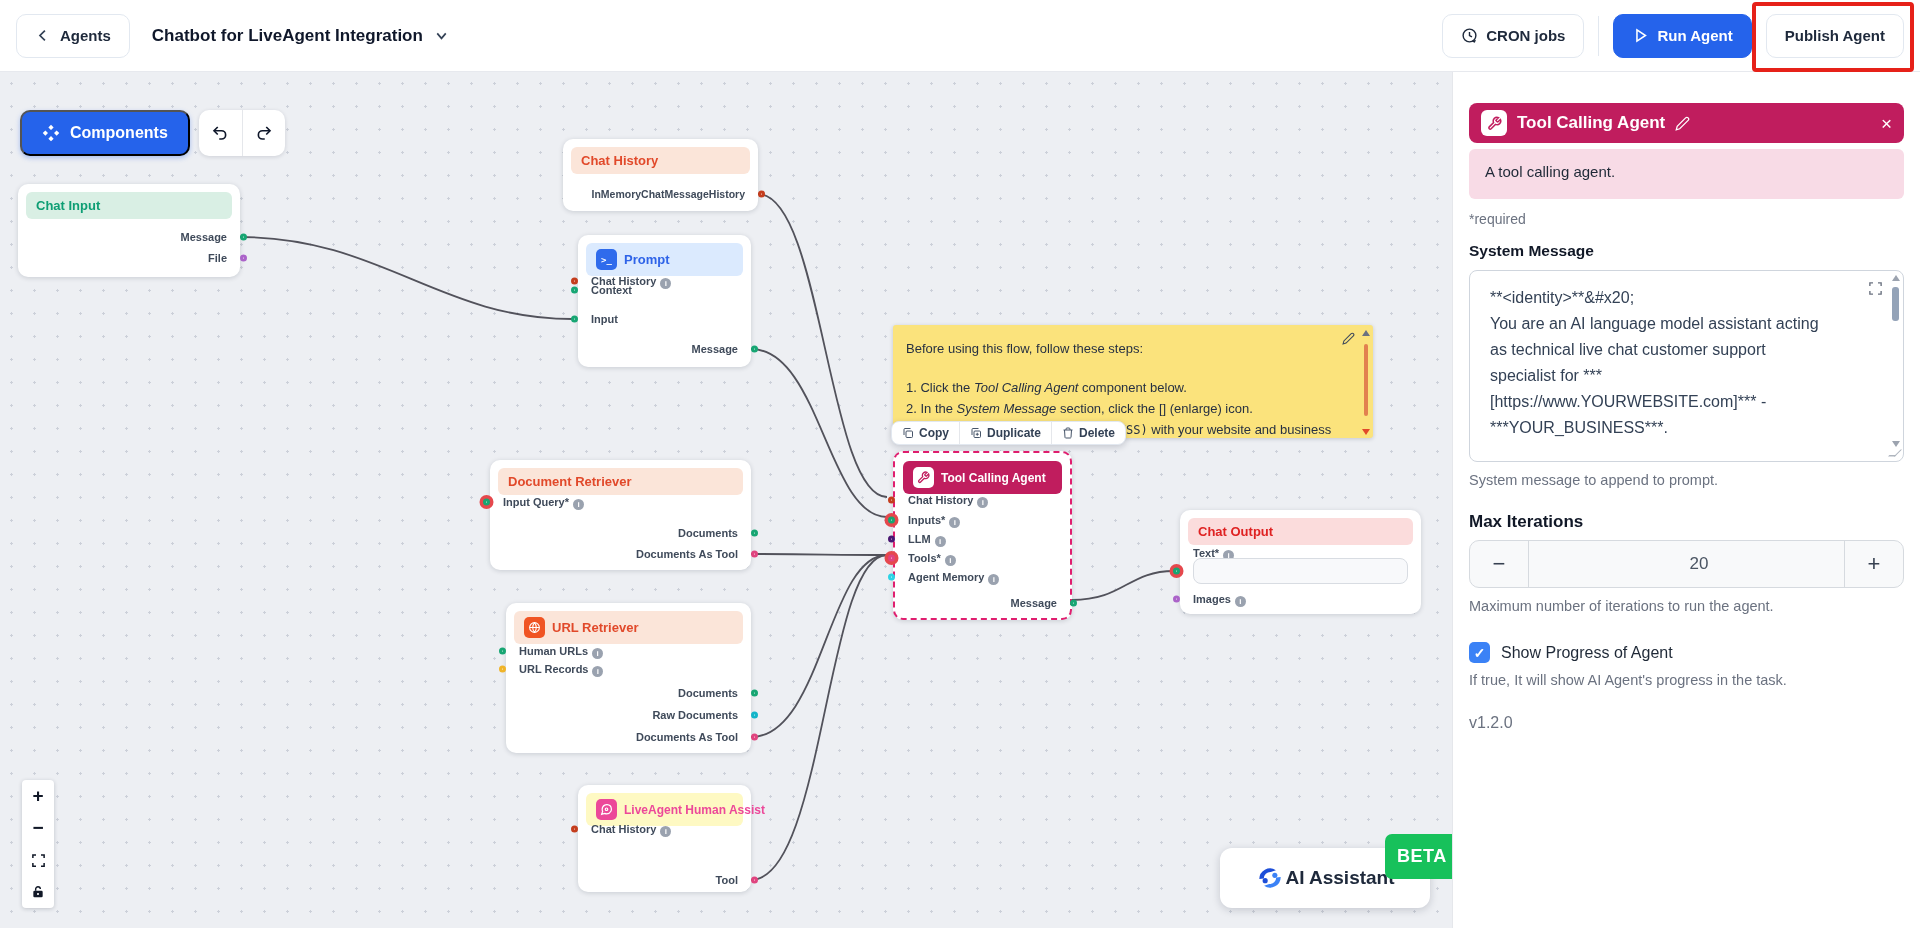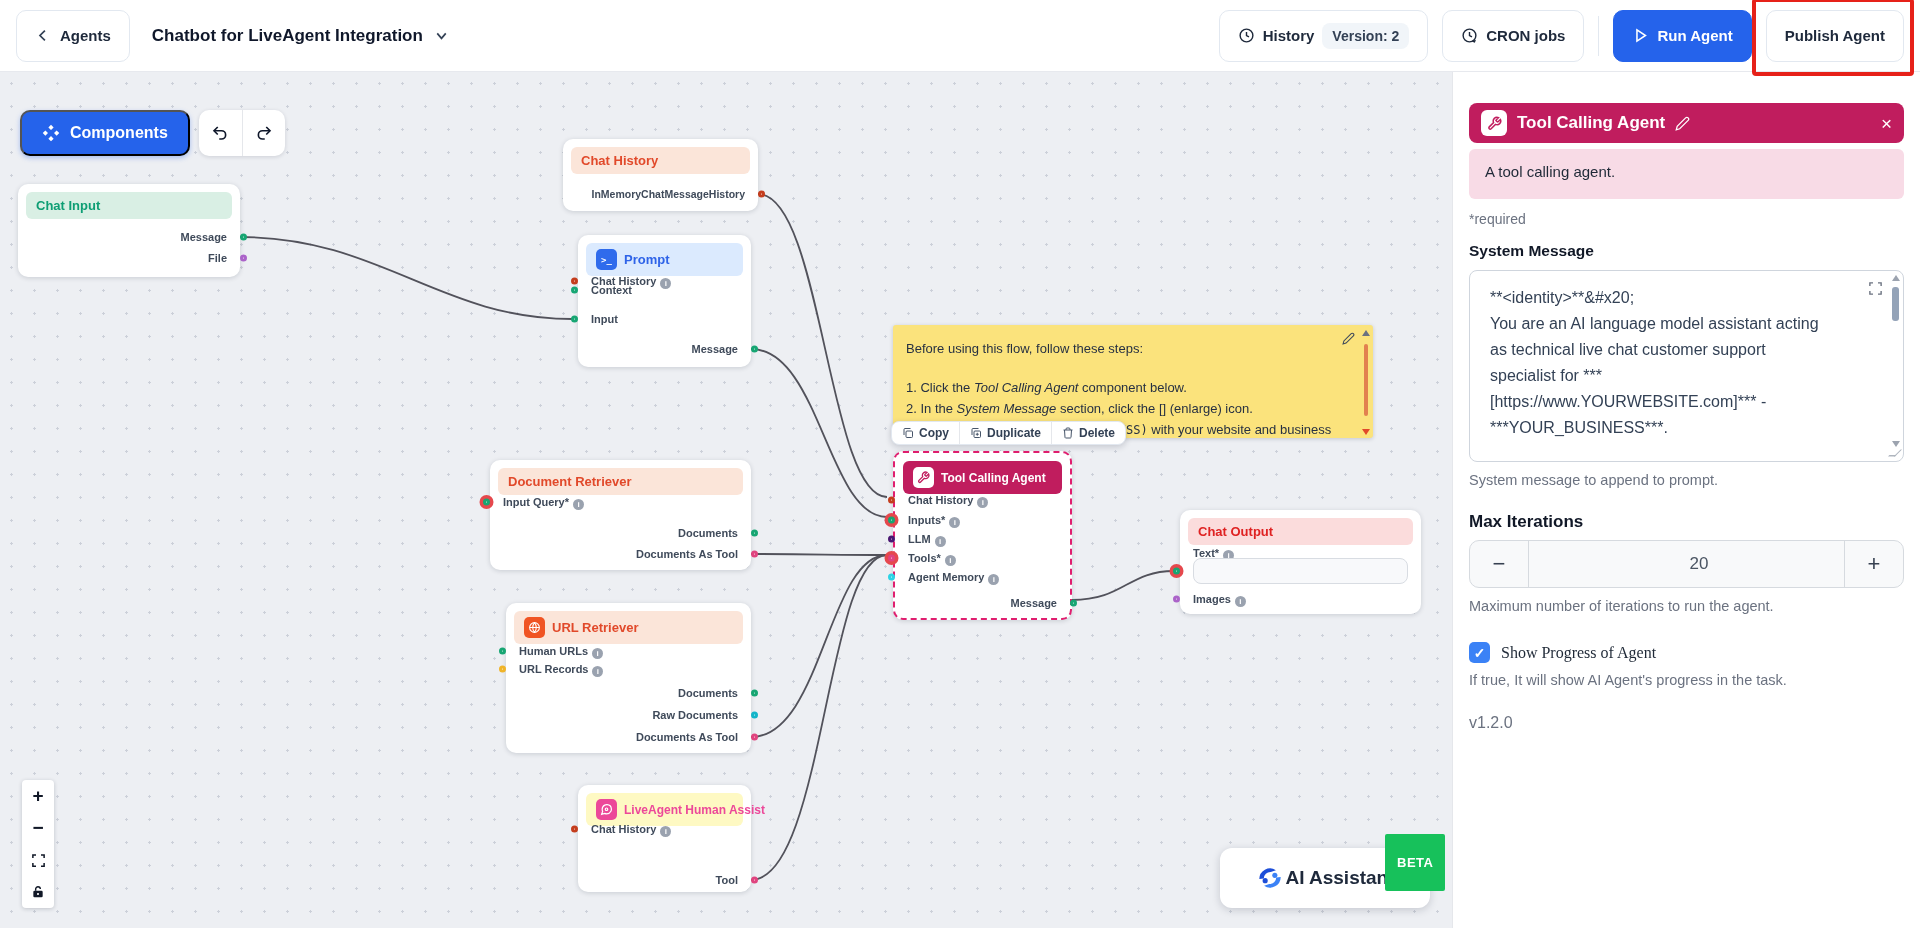--- a/index.html
+++ b/index.html
@@ -1,21 +1,21 @@
 <!DOCTYPE html>
 <html><head>
 <meta charset="utf-8">
 <style>
   * { margin:0; padding:0; box-sizing:border-box; }
   html,body { width:1920px; height:928px; overflow:hidden; font-family:"Liberation Sans",sans-serif; background:#eef0f4; }
   .stage { position:relative; width:1920px; height:928px; }
 
   
   .topbar { position:absolute; top:0; left:0; width:1920px; height:72px; background:#fff; border-bottom:1px solid #e7e9ee; display:flex; align-items:center; padding:0 16px; z-index:50; }
-  .btn { display:inline-flex; align-items:center; gap:8px; border:1px solid #e2e8f0; background:#fff; border-radius:10px; height:52px; padding:0 18px; font-size:15px; font-weight:600; color:#1e293b; cursor:pointer; }
+  .btn { display:inline-flex; align-items:center; gap:8px; border:1px solid #e2e8f0; background:#fff; border-radius:10px; height:44px; padding:0 18px; font-size:15px; font-weight:600; color:#1e293b; cursor:pointer; }
   .title-wrap { display:flex; align-items:center; gap:10px; margin-left:22px; font-size:17px; font-weight:700; color:#0f172a; cursor:pointer; }
   .tb-right { margin-left:auto; display:flex; align-items:center; gap:14px; }
   .pill { background:#f1f5f9; border-radius:8px; padding:5px 10px; font-size:14px; font-weight:700; color:#334155; }
   .vdiv { width:1px; height:40px; background:#e2e8f0; }
   .btn-primary { background:#2563eb; border-color:#2563eb; color:#fff; }
   .pub-wrap { position:relative; padding:0; }
   .red-box { position:absolute; inset:-12px -10px -14px -14px; border:4px solid #e62119; border-radius:4px; pointer-events:none; }
   .icon16 { width:17px; height:17px; flex:0 0 auto; }
 
   
@@ -64,21 +64,21 @@
   .note-toolbar .tbtn { display:flex; align-items:center; gap:5px; padding:4px 10px; font-size:12px; font-weight:600; color:#334155; cursor:pointer; }
   .note-toolbar .tbtn + .tbtn { border-left:1px solid #e5e7eb; }
   code.mono { font-family:"DejaVu Sans Mono",monospace; font-size:12px; }
 
   
   .zoomctl { position:absolute; left:22px; top:708px; width:32px; background:#fff; border-radius:4px; box-shadow:0 1px 4px rgba(15,23,42,.2); z-index:10; display:flex; flex-direction:column; }
   .zoomctl .zbtn { height:32px; display:flex; align-items:center; justify-content:center; color:#111827; font-size:19px; font-weight:600; cursor:pointer; }
 
   
   .ai-btn { position:absolute; left:1220px; top:776px; width:210px; height:60px; background:#fff; border-radius:12px; box-shadow:0 2px 8px rgba(15,23,42,.18); display:flex; align-items:center; justify-content:center; font-size:19px; font-weight:700; color:#1e293b; cursor:pointer; z-index:10; }
-  .beta { position:absolute; left:1385px; top:762px; background:#17c15b; color:#fff; font-size:13px; font-weight:800; letter-spacing:.5px; padding:21px 12px; border-radius:2px; z-index:11; }
+  .beta { position:absolute; left:1385px; top:762px; background:#17c15b; color:#fff; font-size:18px; font-weight:800; letter-spacing:.5px; padding:12px 12px; border-radius:7px; z-index:11; }
 
   
   .panel { position:absolute; top:72px; left:1452px; width:468px; height:856px; background:#fff; border-left:1px solid #e5e7eb; z-index:40; }
   .p-abs { position:absolute; left:16px; right:16px; }
   .phead { top:31px; height:40px; background:#c01d5e; border-radius:8px; display:flex; align-items:center; gap:10px; padding:0 12px; color:#fff; }
   .phead .ptitle { font-size:17px; font-weight:700; }
   .phead .sq { width:26px; height:26px; border-radius:6px; background:#fff; display:flex; align-items:center; justify-content:center; }
   .pdesc { top:77px; height:50px; background:#f8dbe6; border-radius:6px; padding:14px 16px; font-size:15px; color:#1f2937; }
   .preq { top:139px; font-size:14px; color:#6b7280; }
   .plabel { font-size:15.5px; font-weight:700; color:#111827; }
@@ -91,21 +91,21 @@
   .sm-up { position:absolute; top:2px; right:1px; width:0; height:0; border-left:4px solid transparent; border-right:4px solid transparent; border-bottom:6px solid #9ca3af; cursor:pointer; }
   .sm-dn { position:absolute; bottom:12px; right:1px; width:0; height:0; border-left:4px solid transparent; border-right:4px solid transparent; border-top:6px solid #9ca3af; cursor:pointer; }
   .resize-h { position:absolute; right:3px; bottom:3px; width:10px; height:10px; border-right:2px solid #9ca3af; border-bottom:2px solid #9ca3af; transform:skew(-45deg) scale(.7); opacity:.8; cursor:nwse-resize; }
   .phelp { font-size:14.5px; color:#6b7280; }
   .help1 { top:400px; } .maxit-label { top:440px; } .help2 { top:526px; } .help3 { top:600px; }
   .stepper { top:468px; height:48px; border:1px solid #d6dadf; border-radius:10px; background:#f8f9fa; display:flex; overflow:hidden; }
   .stepper .sbtn { width:58px; display:flex; align-items:center; justify-content:center; font-size:22px; color:#374151; cursor:pointer; flex:0 0 auto; }
   .stepper .sval { flex:1; display:flex; align-items:center; justify-content:center; font-size:17px; color:#4b5563; border-left:1px solid #d6dadf; border-right:1px solid #d6dadf; background:#f8f9fa; cursor:text;padding-left:25px; }
   .chkrow { top:570px; display:flex; align-items:center; gap:11px; }
   .chk { width:21px; height:21px; border-radius:5px; background:#3b82f6; color:#fff; display:flex; align-items:center; justify-content:center; font-size:14px; font-weight:700; cursor:pointer; }
-  .chklabel { font-size:16px; color:#1f2937; font-weight:400;font-family:Liberation Serif, serif; }
+  .chklabel { font-size:16px; color:#1f2937; font-weight:400; }
   .pver { top:642px; font-size:16px; color:#6b7280; }
 </style>
 </head>
 <body>
 
 <div class="stage">
 
   <div class="topbar">
     <button class="btn">
       <svg class="icon16" viewBox="0 0 24 24" fill="none" stroke="#334155" stroke-width="2.4">
@@ -118,28 +118,20 @@
       <svg class="icon16" viewBox="0 0 24 24" fill="none" stroke="#334155" stroke-width="2.4">
           <polyline points="6,9 12,16 18,9"></polyline>
         </svg>
     </div>
 
     <div class="tb-right">
       <button class="btn">
         <svg class="icon16" viewBox="0 0 24 24" fill="none" stroke="#1e293b" stroke-width="2">
             <circle cx="12" cy="12" r="9"></circle>
             <polyline points="12,7 12,12 15.5,14"></polyline>
-          </svg>
-        <span>History</span>
-        <span class="pill">Version: 2</span>
-      </button>
-      <button class="btn">
-        <svg class="icon16" viewBox="0 0 24 24" fill="none" stroke="#1e293b" stroke-width="2">
-            <circle cx="12" cy="12" r="9"></circle>
-            <polyline points="12,7 12,12 15.5,14"></polyline>
             <polyline points="16,20 19,21 20,18"></polyline>
           </svg>
         <span>CRON jobs</span>
       </button>
       <div class="vdiv"></div>
       <button class="btn btn-primary">
         <svg class="icon16" viewBox="0 0 24 24" fill="none" stroke="#fff" stroke-width="2.2">
             <polygon points="7,4 19,12 7,20"></polygon>
           </svg>
         <span>Run Agent</span>

